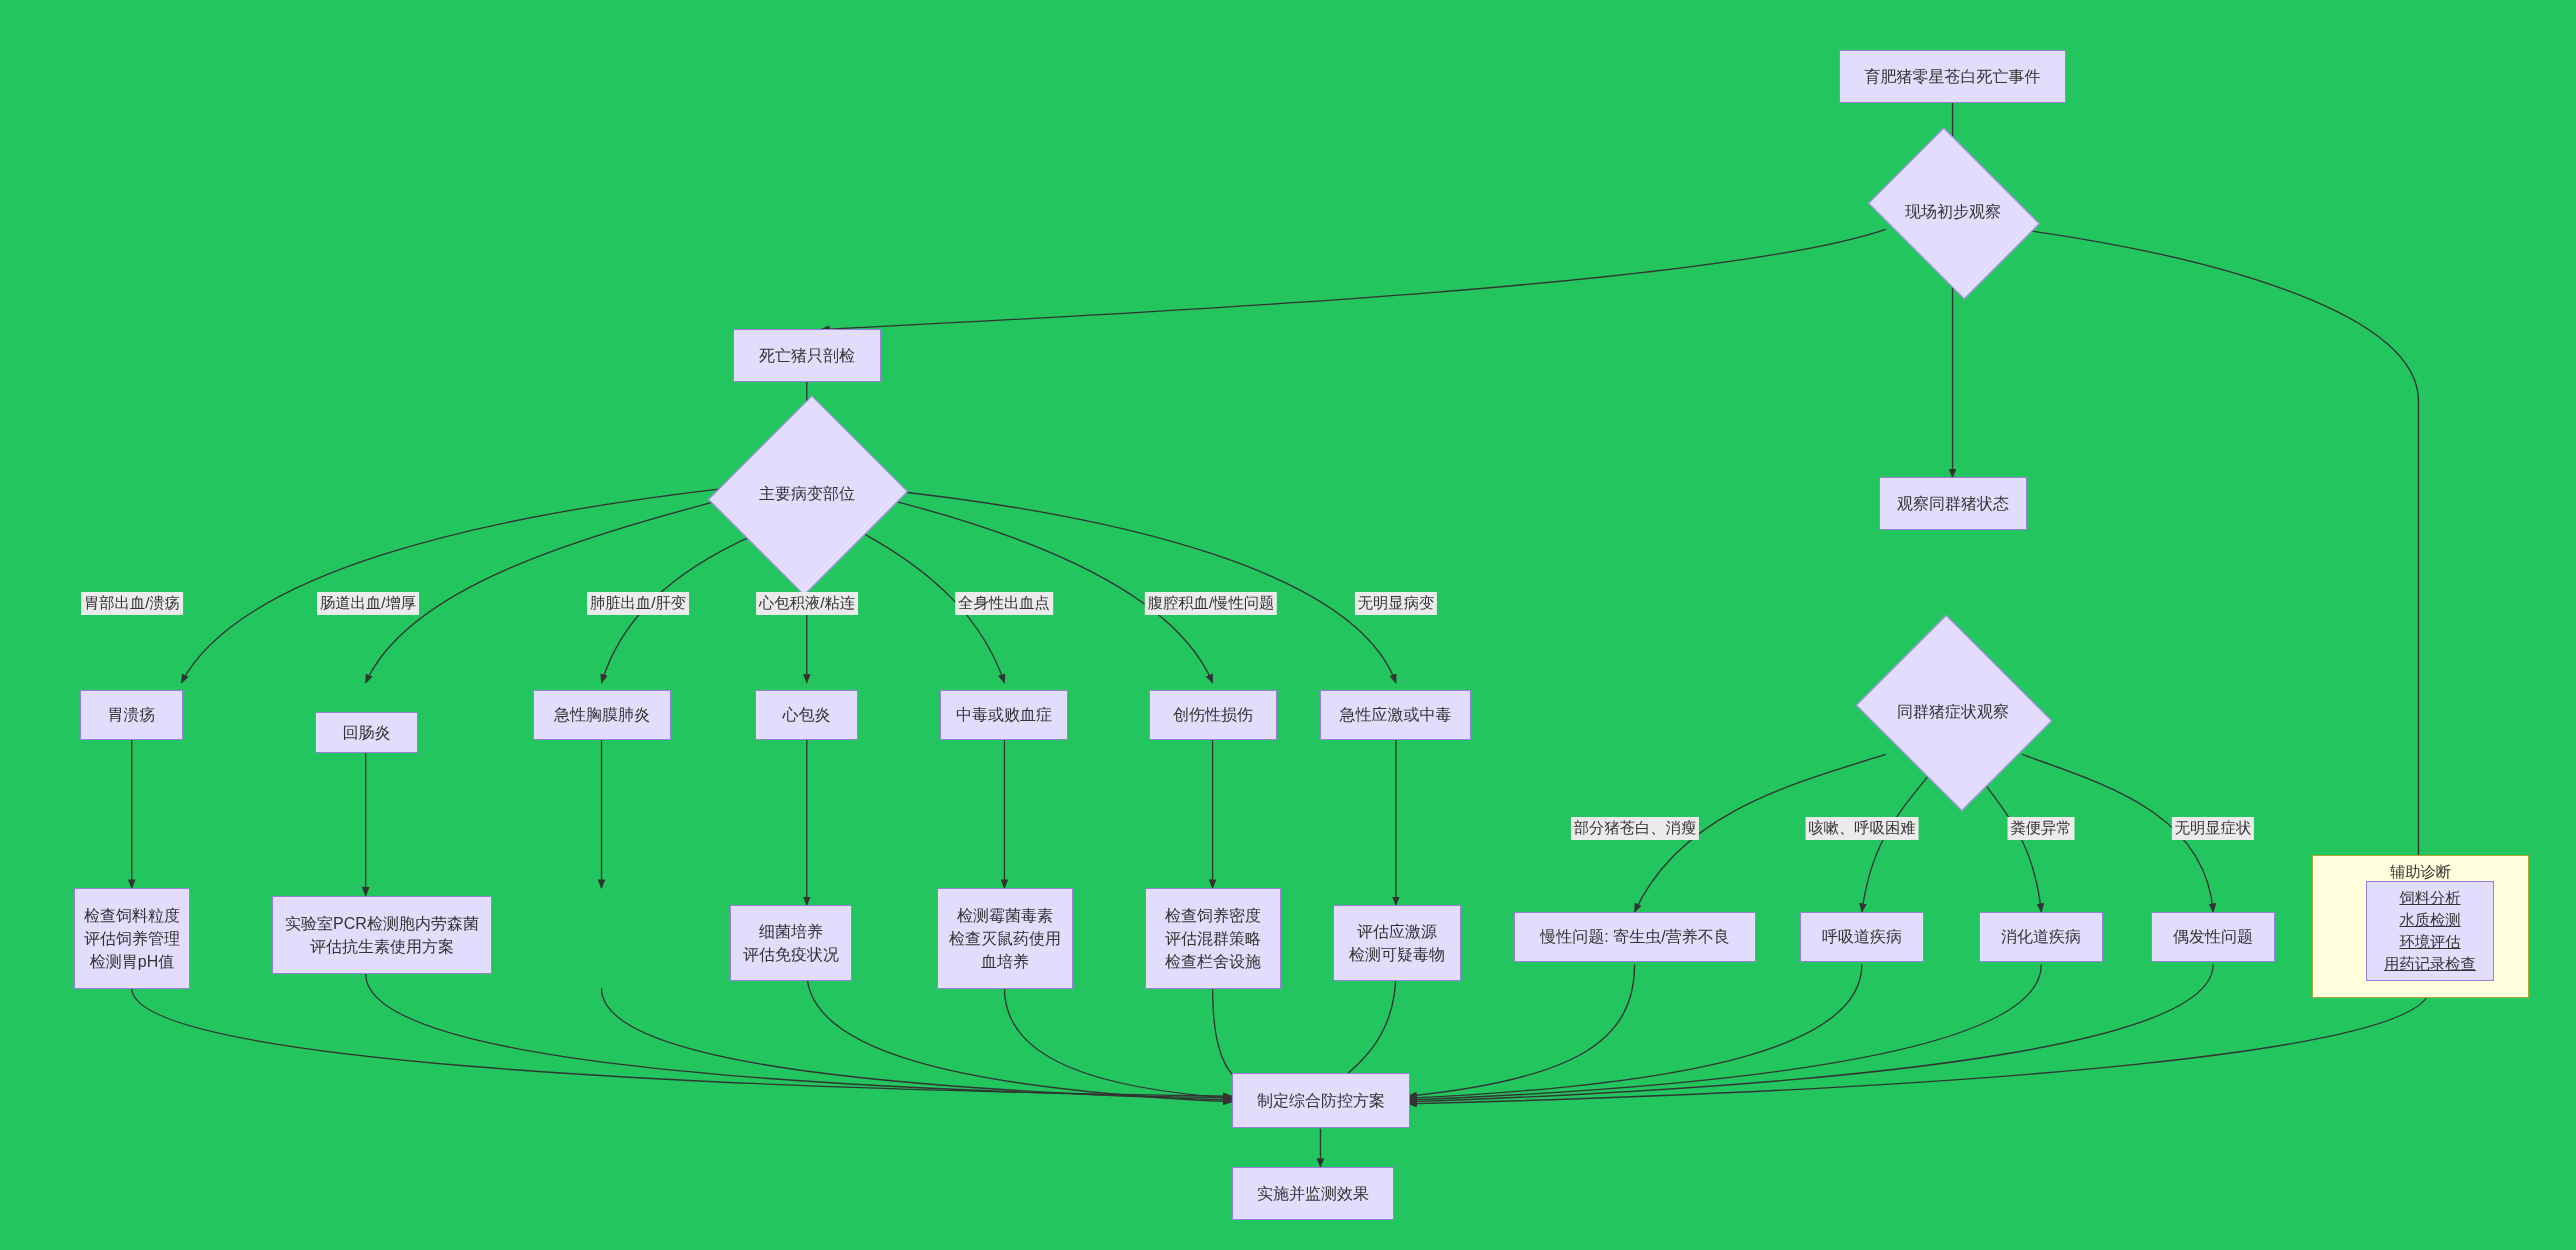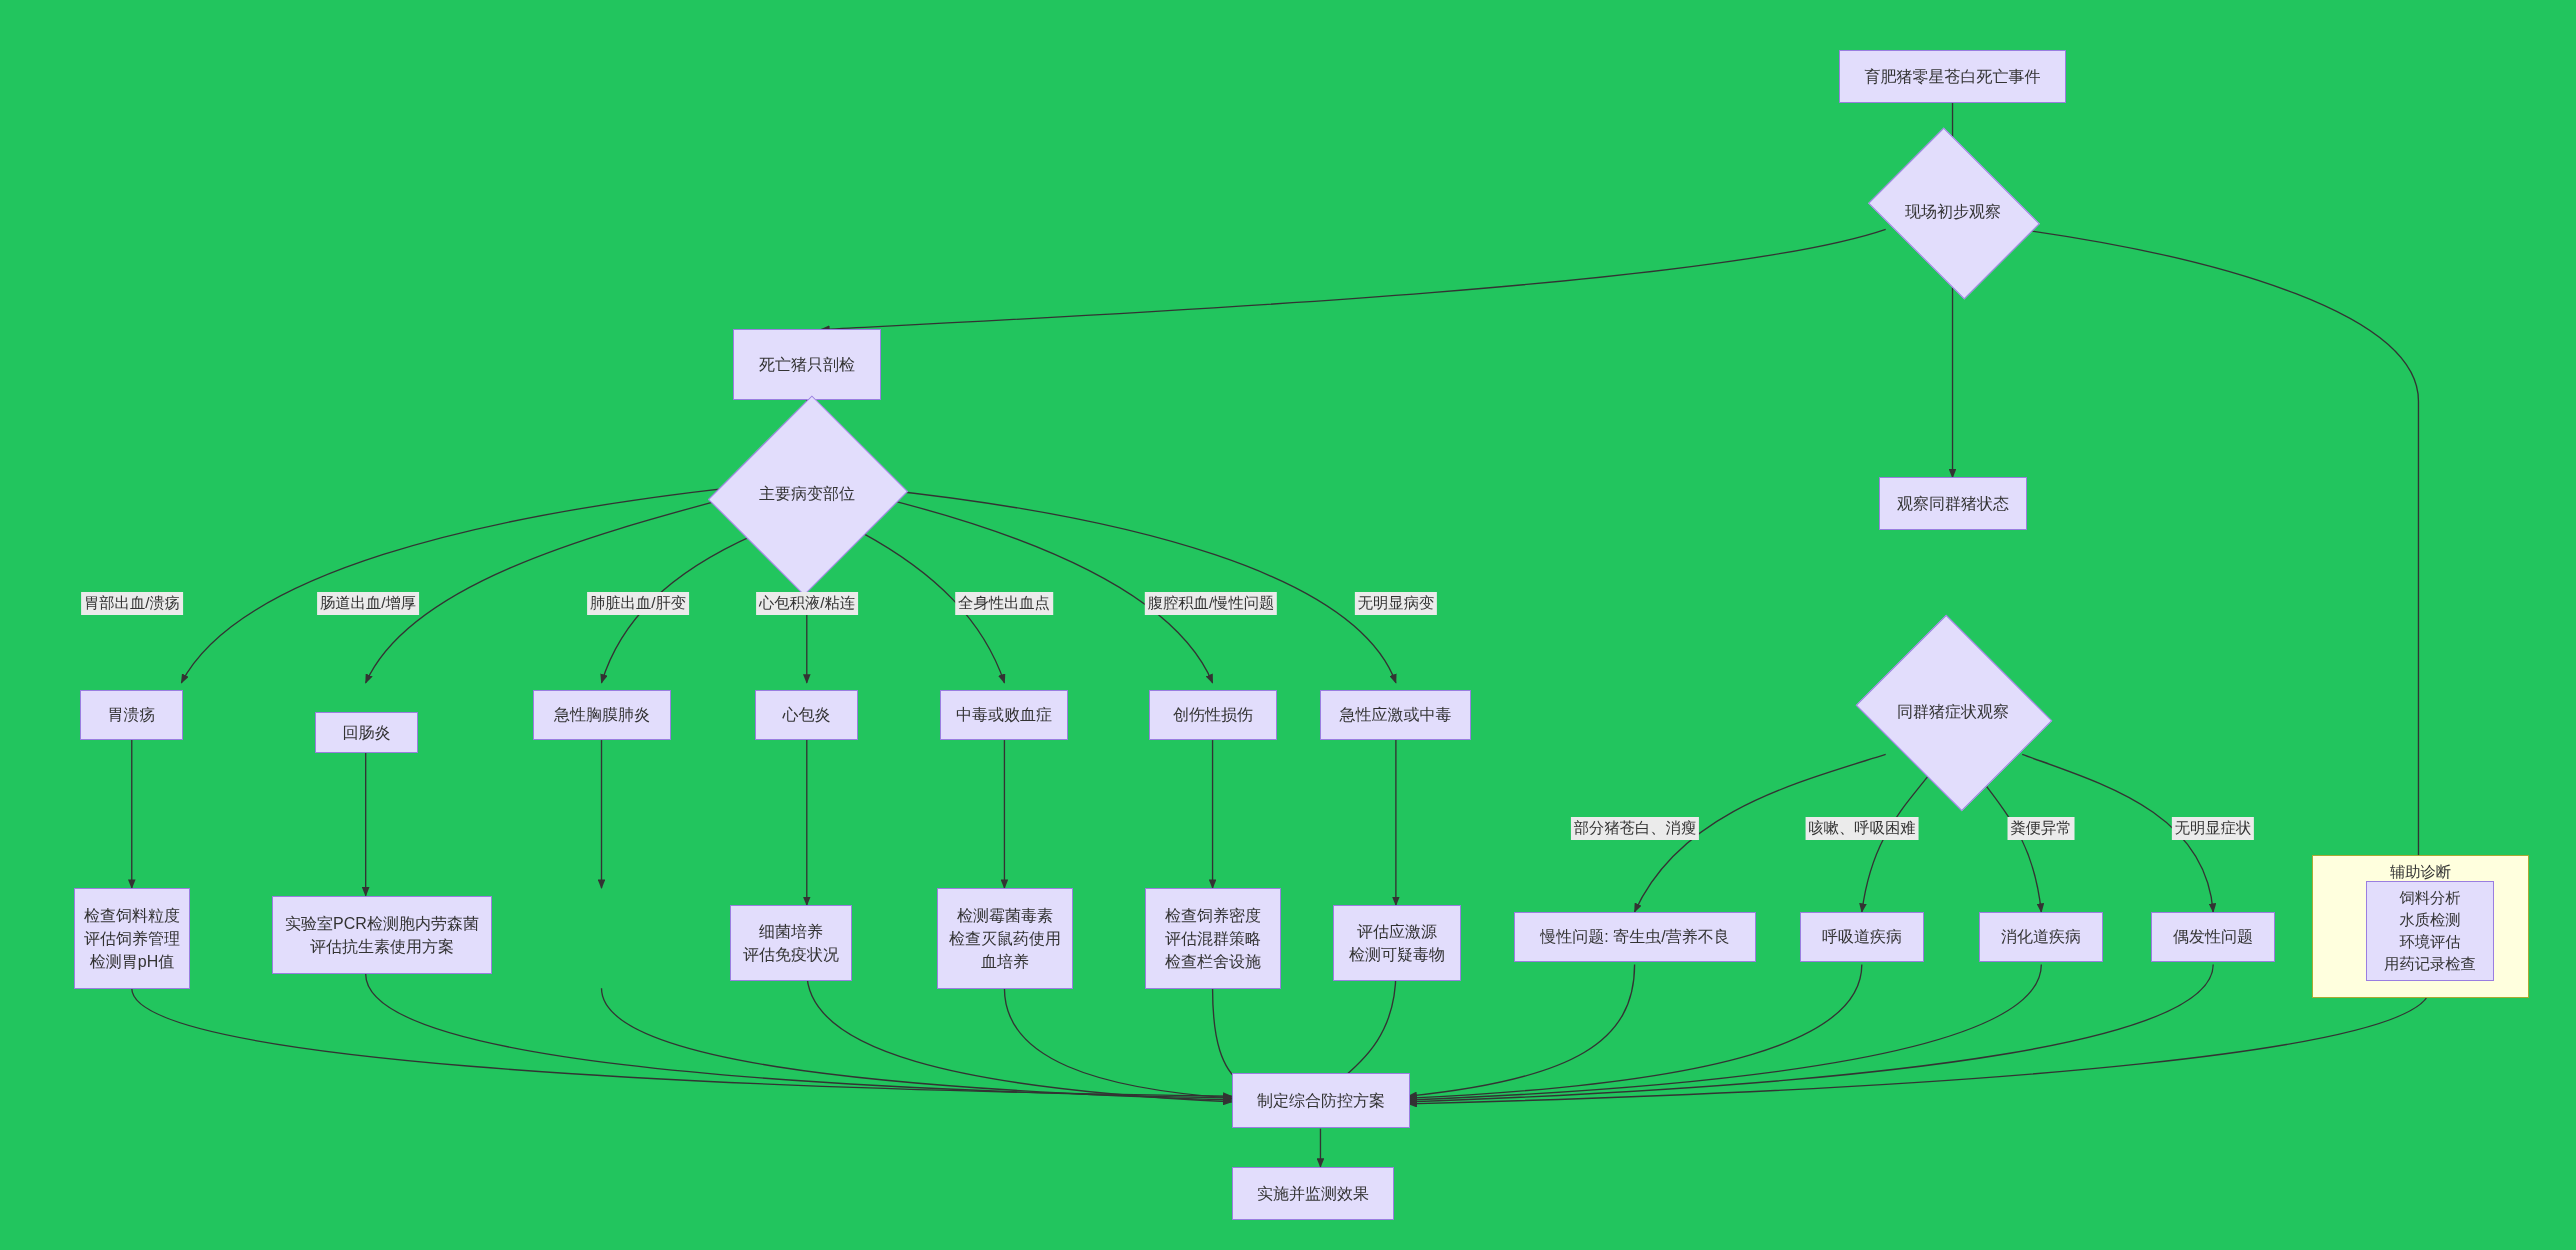--- a/index.html
+++ b/index.html
@@ -82,21 +82,21 @@
     </g>
   </svg>
 
   <div class="node" style="left:1839px;top:50px;width:227px;height:53px;">育肥猪零星苍白死亡事件</div>
 
   <div class="diamond" style="left:1886px;top:160px;width:134px;height:105px;">
     <span class="dshape"></span>
     <span class="dlabel">现场初步观察</span>
   </div>
 
-  <div class="node" style="left:733px;top:329px;width:148px;height:71px;">死亡猪只剖检</div>
+  <div class="node" style="left:733px;top:329px;width:148px;height:53px;">死亡猪只剖检</div>
 
   <div class="diamond" style="left:740px;top:422px;width:134px;height:145px;">
     <span class="dshape"></span>
     <span class="dlabel">主要病变部位</span>
   </div>
 
   <div class="node" style="left:1879px;top:477px;width:148px;height:53px;">观察同群猪状态</div>
 
   <div class="diamond" style="left:1879px;top:649px;width:148px;height:126px;">
     <span class="dshape"></span>
@@ -128,21 +128,21 @@
 检测可疑毒物</div>
 
   <div class="node" style="left:1514px;top:912px;width:242px;height:50px;">慢性问题: 寄生虫/营养不良</div>
   <div class="node" style="left:1800px;top:912px;width:124px;height:50px;">呼吸道疾病</div>
   <div class="node" style="left:1979px;top:912px;width:124px;height:50px;">消化道疾病</div>
   <div class="node" style="left:2151px;top:912px;width:124px;height:50px;">偶发性问题</div>
 
   <div class="subgraph" style="left:2312px;top:855px;width:217px;height:143px;">
     <div class="subgraph-title">辅助诊断</div>
   </div>
-  <div class="node" style="left:2366px;top:881px;width:128px;height:100px;font-size:15.3px;">饲料分析
+  <div class="node" style="left:2366px;top:881px;width:128px;height:100px;font-size:15.3px;text-decoration:underline;">饲料分析
 水质检测
 环境评估
 用药记录检查</div>
 
   <div class="node" style="left:1232px;top:1073px;width:178px;height:55px;">制定综合防控方案</div>
   <div class="node" style="left:1232px;top:1167px;width:162px;height:53px;">实施并监测效果</div>
 
   <div class="edge-label" style="left:132px;top:592px;">胃部出血/溃疡</div>
   <div class="edge-label" style="left:368px;top:592px;">肠道出血/增厚</div>
   <div class="edge-label" style="left:638px;top:592px;">肺脏出血/肝变</div>

